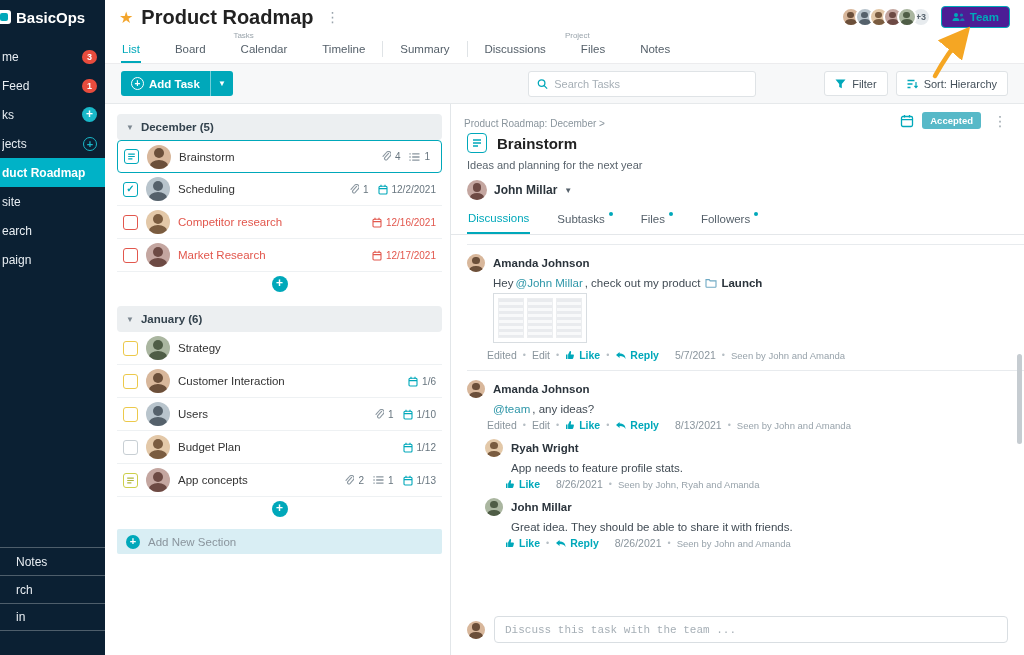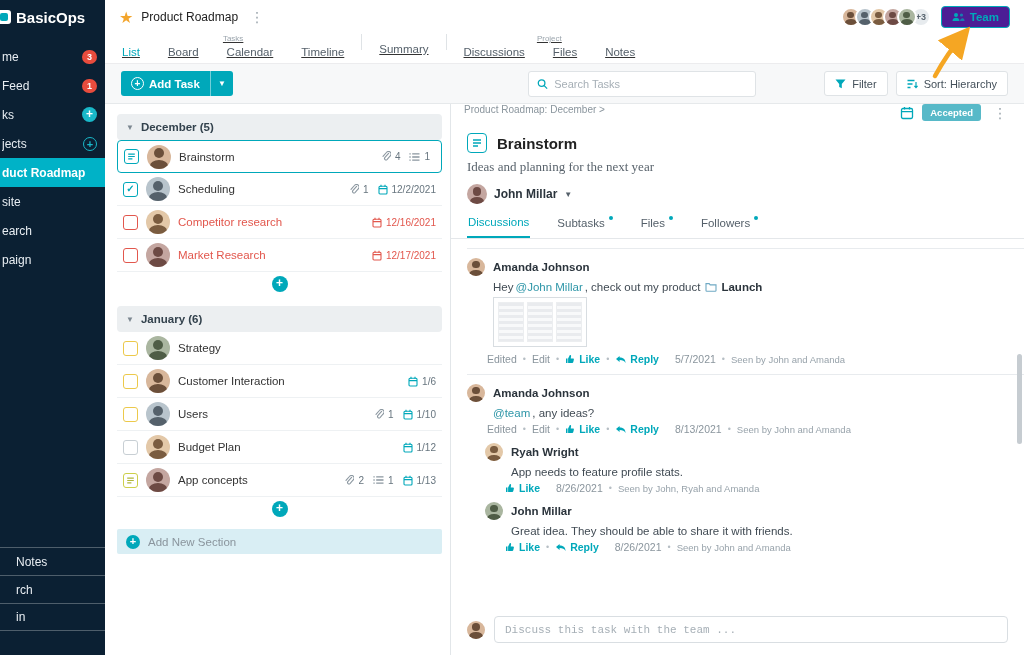--- a/index.html
+++ b/index.html
@@ -29,42 +29,42 @@
   .plus-outline{width:14px;height:14px;border:1.5px solid #19b8c9;border-radius:50%;color:#19b8c9;
                 font-size:11px;line-height:12px;text-align:center;font-weight:bold;}
   .side-footer{position:absolute;bottom:24px;left:0;right:0;}
   .side-footer .side-item{height:28px;border-top:1px solid rgba(255,255,255,.28);padding-left:16px;}
   .side-footer .side-item:last-child{border-bottom:1px solid rgba(255,255,255,.28);}
 
   
   .main{flex:1;display:flex;flex-direction:column;min-width:0;}
   .hdr{height:34px;display:flex;align-items:center;padding:0 14px;gap:8px;background:#fff;}
   .star{color:var(--star);font-size:16px;}
-  .pg-title{font-size:12px;font-weight:normal;color:#222;}
+  .pg-title{font-size:20px;font-weight:bold;color:#222;}
   .vdots{color:#9aa4ac;font-size:14px;padding:0 4px;cursor:pointer;}
   .hdr-right{margin-left:auto;display:flex;align-items:center;}
   .avatar{display:inline-block;border-radius:50%;position:relative;overflow:hidden;background:#cbb39d;color:#6b513c;flex-shrink:0;}
   .avatar::before{content:"";position:absolute;width:42%;height:42%;border-radius:50%;background:currentColor;left:29%;top:16%;}
   .avatar::after{content:"";position:absolute;width:74%;height:48%;border-radius:50% 50% 0 0;background:currentColor;left:13%;top:64%;}
   .av0{background:#d8b79b;color:#6b4f3a}.av1{background:#b8c4cc;color:#55616b}
   .av2{background:#e3c8a8;color:#7a5c40}.av3{background:#c4a6a0;color:#6d4a44}
   .av4{background:#aab6a0;color:#4f5d46}
   .s24{width:24px;height:24px}.s20{width:20px;height:20px}.s18{width:18px;height:18px}
   .hdr-avatars{display:flex;align-items:center;}
   .hdr-avatars .avatar{border:2px solid #fff;margin-left:-6px;}
   .ovf{width:20px;height:20px;border-radius:50%;background:#e7ebee;border:2px solid #fff;margin-left:-6px;
        font-size:9px;color:#5a6670;display:flex;align-items:center;justify-content:center;font-weight:bold;}
   .team-btn{margin-left:10px;border:1px solid var(--accent);background:#4c1d95;color:var(--accent);
             font-size:11.5px;font-weight:bold;border-radius:4px;padding:4px 10px;display:flex;gap:5px;align-items:center;cursor:pointer;}
 
   
-  .tabnav{height:30px;display:flex;padding:0 0 0 16px;background:#fff;border-bottom:1px solid #ececee;text-decoration:underline;}
+  .tabnav{height:30px;display:flex;align-items:flex-end;padding:0 0 0 16px;background:#fff;border-bottom:1px solid #ececee;}
   .tab-group{display:flex;flex-direction:column;align-items:center;}
   .group-label{font-size:8px;color:#9aa4ac;height:10px;line-height:10px;}
-  .group-tabs{display:flex;gap:26px;align-items:flex-end;}
+  .group-tabs{display:flex;gap:33px;align-items:flex-end;}
   .tab{font-size:11.5px;color:#55606a;padding:2px 1px 6px;cursor:pointer;border-bottom:2px solid transparent;}
   .tab.active{color:var(--accent);border-bottom-color:var(--accent);}
   .tab-sep{width:1px;height:16px;background:#dfe3e6;margin:0 16px 6px;}
 
   
   .toolbar{height:40px;background:#f7f8f9;border-bottom:1px solid #e6e9eb;display:flex;align-items:center;
            padding:0 16px;gap:8px;}
   .add-task{display:flex;cursor:pointer;}
   .add-task .at-main{background:var(--accent);color:#fff;font-size:11.5px;font-weight:bold;padding:6px 10px;
                      border-radius:3px 0 0 3px;display:flex;align-items:center;gap:5px;}
@@ -106,30 +106,30 @@
   .plus-row{height:24px;display:flex;align-items:center;justify-content:center;}
   .plus-dot{width:16px;height:16px;border-radius:50%;background:var(--accent);color:#fff;font-size:12px;
             line-height:15px;text-align:center;font-weight:bold;cursor:pointer;}
   .sec-gap{height:10px;}
   .add-section{margin-top:8px;height:25px;background:#d9eef4;display:flex;align-items:center;gap:8px;
                padding:0 9px;font-size:11.5px;color:#8a959d;cursor:pointer;border-radius:2px;}
   .add-section .plus-dot{width:14px;height:14px;font-size:11px;line-height:13px;}
 
   
   .detail{flex:1;border-left:1px solid #e2e6e9;display:flex;flex-direction:column;min-width:0;position:relative;background:#fff;}
-  .d-top{height:25px;display:flex;align-items:flex-start;padding:0 13px;font-size:10px;color:#8a959d;gap:8px;}
+  .d-top{height:25px;display:flex;align-items:flex-end;padding:0 13px;font-size:10px;color:#8a959d;gap:8px;}
   .d-top .crumb{cursor:pointer;}
   .d-top-right{margin-left:auto;display:flex;align-items:center;gap:8px;}
   .d-top-right svg{color:var(--accent);cursor:pointer;}
   .accepted{background:var(--accepted);color:#fff;font-size:9.5px;font-weight:bold;padding:3px 8px;border-radius:3px;cursor:pointer;}
   .d-title-row{display:flex;align-items:center;gap:10px;padding:4px 16px 0;}
   .cb-big{width:20px;height:20px;border-radius:4px;border:1.5px solid var(--accent);color:var(--accent);
           display:flex;align-items:center;justify-content:center;background:#fff;cursor:pointer;}
   .d-title{font-size:15px;font-weight:bold;color:#222;}
-  .d-desc{padding:6px 16px 0;font-size:13px;color:#5a646d;font-family:Liberation Serif, serif;}
+  .d-desc{padding:6px 16px 0;font-size:11px;color:#5a646d;}
   .d-assignee{display:flex;align-items:center;gap:7px;padding:9px 16px 8px;cursor:pointer;}
   .d-assignee .nm{font-size:12px;font-weight:bold;color:#2b343c;}
   .d-assignee .car{font-size:8px;color:#55606a;}
   .d-tabs{display:flex;gap:26px;padding:0 16px;border-bottom:1px solid #e4e7ea;}
   .d-tab{font-size:11.5px;color:#55606a;padding:4px 1px 7px;cursor:pointer;border-bottom:2px solid transparent;position:relative;}
   .d-tab.active{color:var(--accent);border-bottom-color:var(--accent);}
   .tdot{display:inline-block;width:4px;height:4px;border-radius:50%;background:var(--accent);margin-left:4px;vertical-align:7px;}
 
   .thread{flex:1;overflow:hidden;padding:0 16px;position:relative;}
   .thread hr{border:none;border-top:1px solid #e8ebee;margin:9px -16px 9px 0;}

